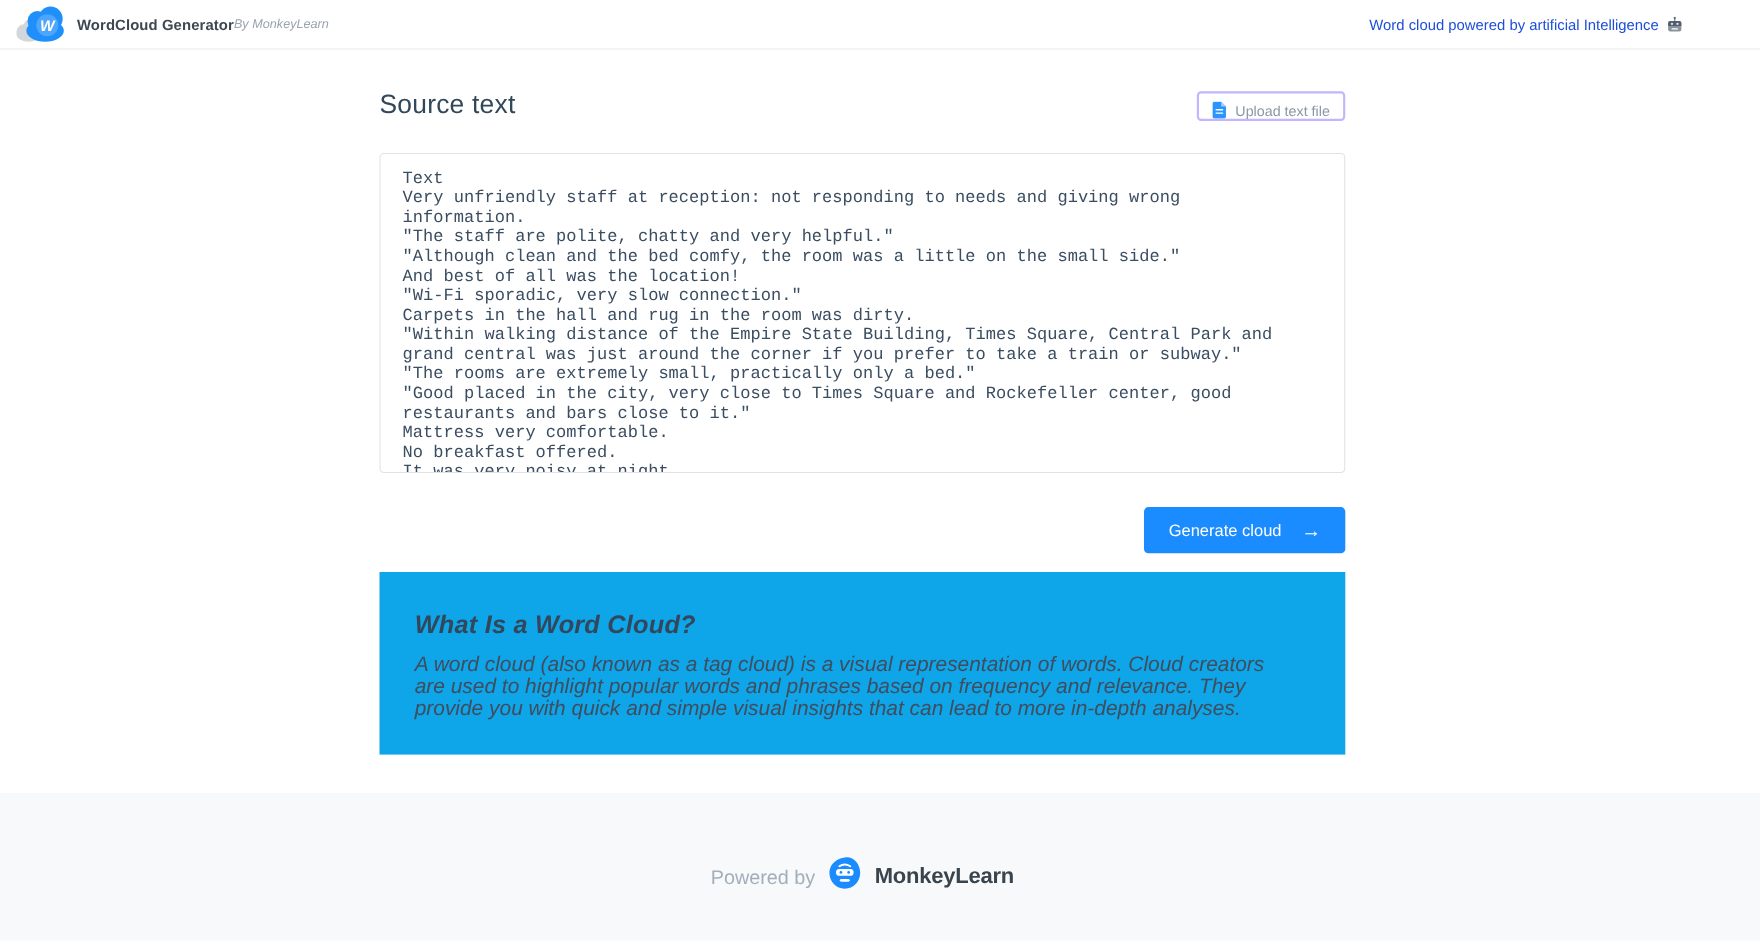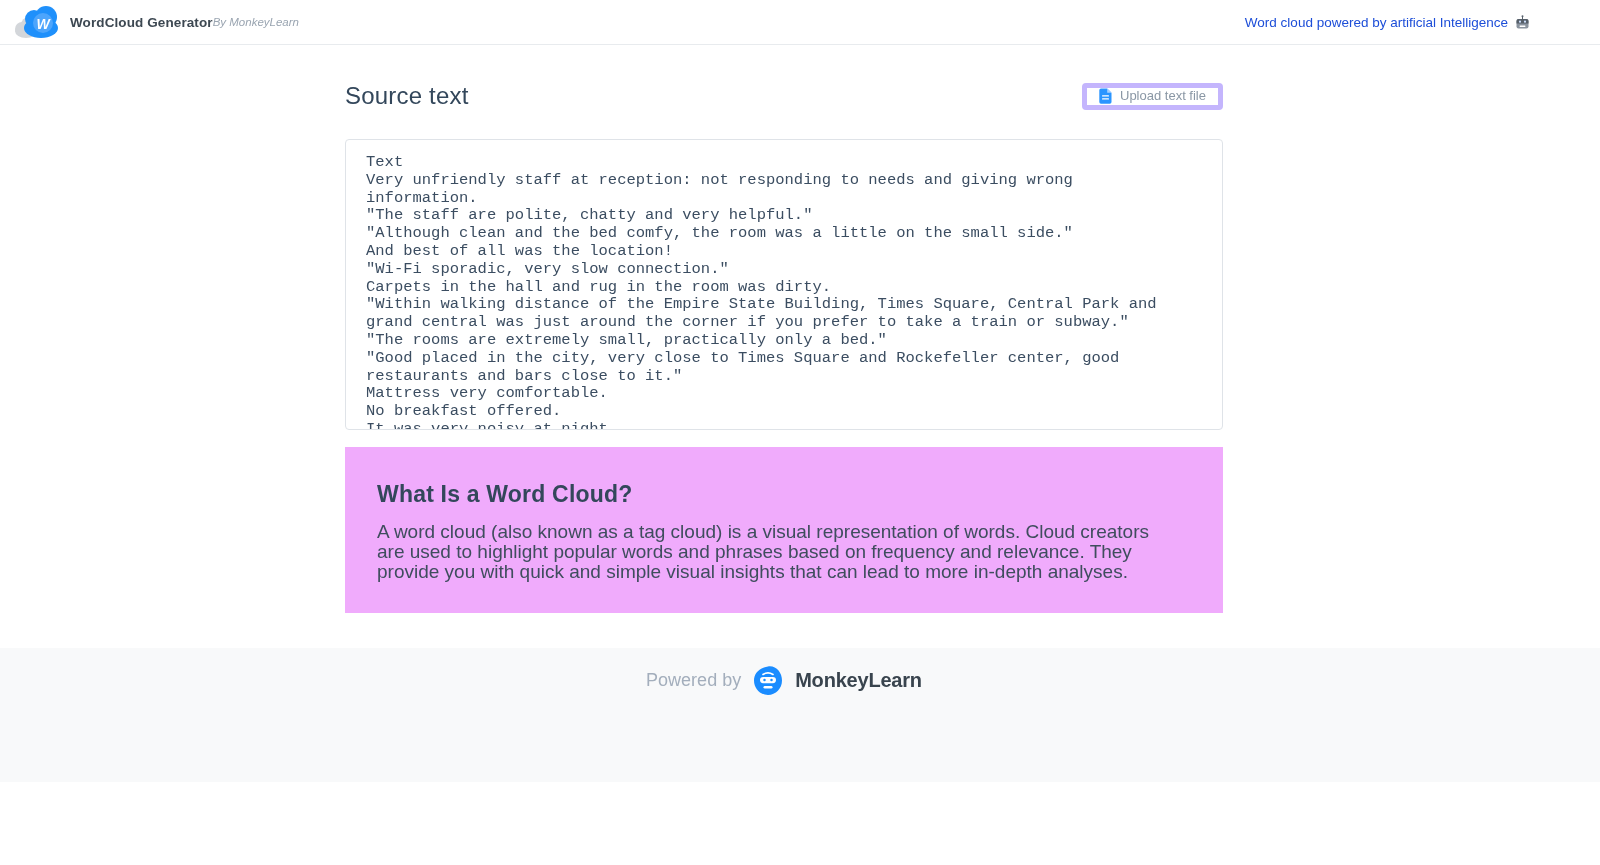--- a/index.html
+++ b/index.html
@@ -26,23 +26,23 @@
     margin-left:auto; display:flex; align-items:center; gap:7px;
     color:#1d4ed8; font-size:13.5px;
   }
 
   
   .main { width:878px; margin-left:345px; }
 
   .src-row { margin-top:37px; display:flex; align-items:center; justify-content:space-between; height:28px; }
   .src-heading { font-size:24px; font-weight:500; color:#33475b; letter-spacing:.2px; }
   .upload-btn {
-    display:flex; align-items:flex-start; gap:8px;
+    display:flex; align-items:flex-end; gap:8px;
     height:27px; padding:0 12px;
-    border:5px solid #c4b5fd; border-radius:4px;
+    border:2px solid #c4b5fd; border-radius:4px;
     background:#fff; color:#8a97a5; font-size:13px;
     font-family:"Liberation Sans", sans-serif; cursor:pointer;
   }
 
   .source-textarea {
     display:block; margin-top:29px;
     width:100%; height:291px;
     border:1px solid #dfe3e8; border-radius:4px;
     padding:14px 20px;
     font-family:"Liberation Mono", monospace;
@@ -55,32 +55,32 @@
   .btn-row { margin-top:31px; display:flex; justify-content:flex-end; }
   .generate-btn {
     height:42px; padding:0 22px;
     background:#1a8cff; color:#fff;
     border:none; border-radius:4px;
     font-size:15px; font-family:"Liberation Sans", sans-serif;
     display:flex; align-items:center; gap:18px; cursor:pointer;
   }
   .generate-arrow { font-size:18px; line-height:1; }
 
-  .info-box { margin-top:17px; background:#f0abfc; padding:34px 32px 31px; }
+  .info-box { margin-top:17px; background:#0ea5e9; padding:34px 32px 31px;font-style:italic; }
   .info-heading { font-size:23px; font-weight:600; color:#33475b; letter-spacing:.2px; }
   .info-body {
     margin:14px 0 0 0; max-width:785px;
     font-size:19px; line-height:19.9px; color:#3f4d5e;
   }
 
   
   .footer { margin-top:35px; height:134px; background:#f8f9fa; padding-top:17px; }
   .powered-row {
     width:878px; margin-left:345px;
-    display:flex; align-items:center; justify-content:center; gap:12px;
+    display:flex; align-items:flex-end; justify-content:center; gap:12px;margin-top:40px;
   }
   .powered-label { font-size:18px; color:#a3aebc; }
   .brand-name { font-size:20px; font-weight:700; color:#39444e; letter-spacing:-.2px; }
   .copyright { margin-top:14px; text-align:right; padding-right:55px; color:#8b97a6; font-size:15px; }
 
   .icon { display:inline-flex; align-items:center; }
 </style>
 </head>
 <body>
 
@@ -150,20 +150,26 @@
 Carpets in the hall and rug in the room was dirty.
 "Within walking distance of the Empire State Building, Times Square, Central Park and
 grand central was just around the corner if you prefer to take a train or subway."
 "The rooms are extremely small, practically only a bed."
 "Good placed in the city, very close to Times Square and Rockefeller center, good
 restaurants and bars close to it."
 Mattress very comfortable.
 No breakfast offered.
 It was very noisy at night.</textarea>
 
+  <div class="btn-row">
+    <button class="generate-btn">
+      <span>Generate cloud</span>
+      <span class="generate-arrow">→</span>
+    </button>
+  </div>
 
   <div class="info-box">
     <div class="info-heading">What Is a Word Cloud?</div>
     <p class="info-body">A word cloud (also known as a tag cloud) is a visual representation of words. Cloud creators are used to highlight popular words and phrases based on frequency and relevance. They provide you with quick and simple visual insights that can lead to more in-depth analyses.</p>
   </div>
 
 </div>
 
 <div class="footer">
   <div class="powered-row">

